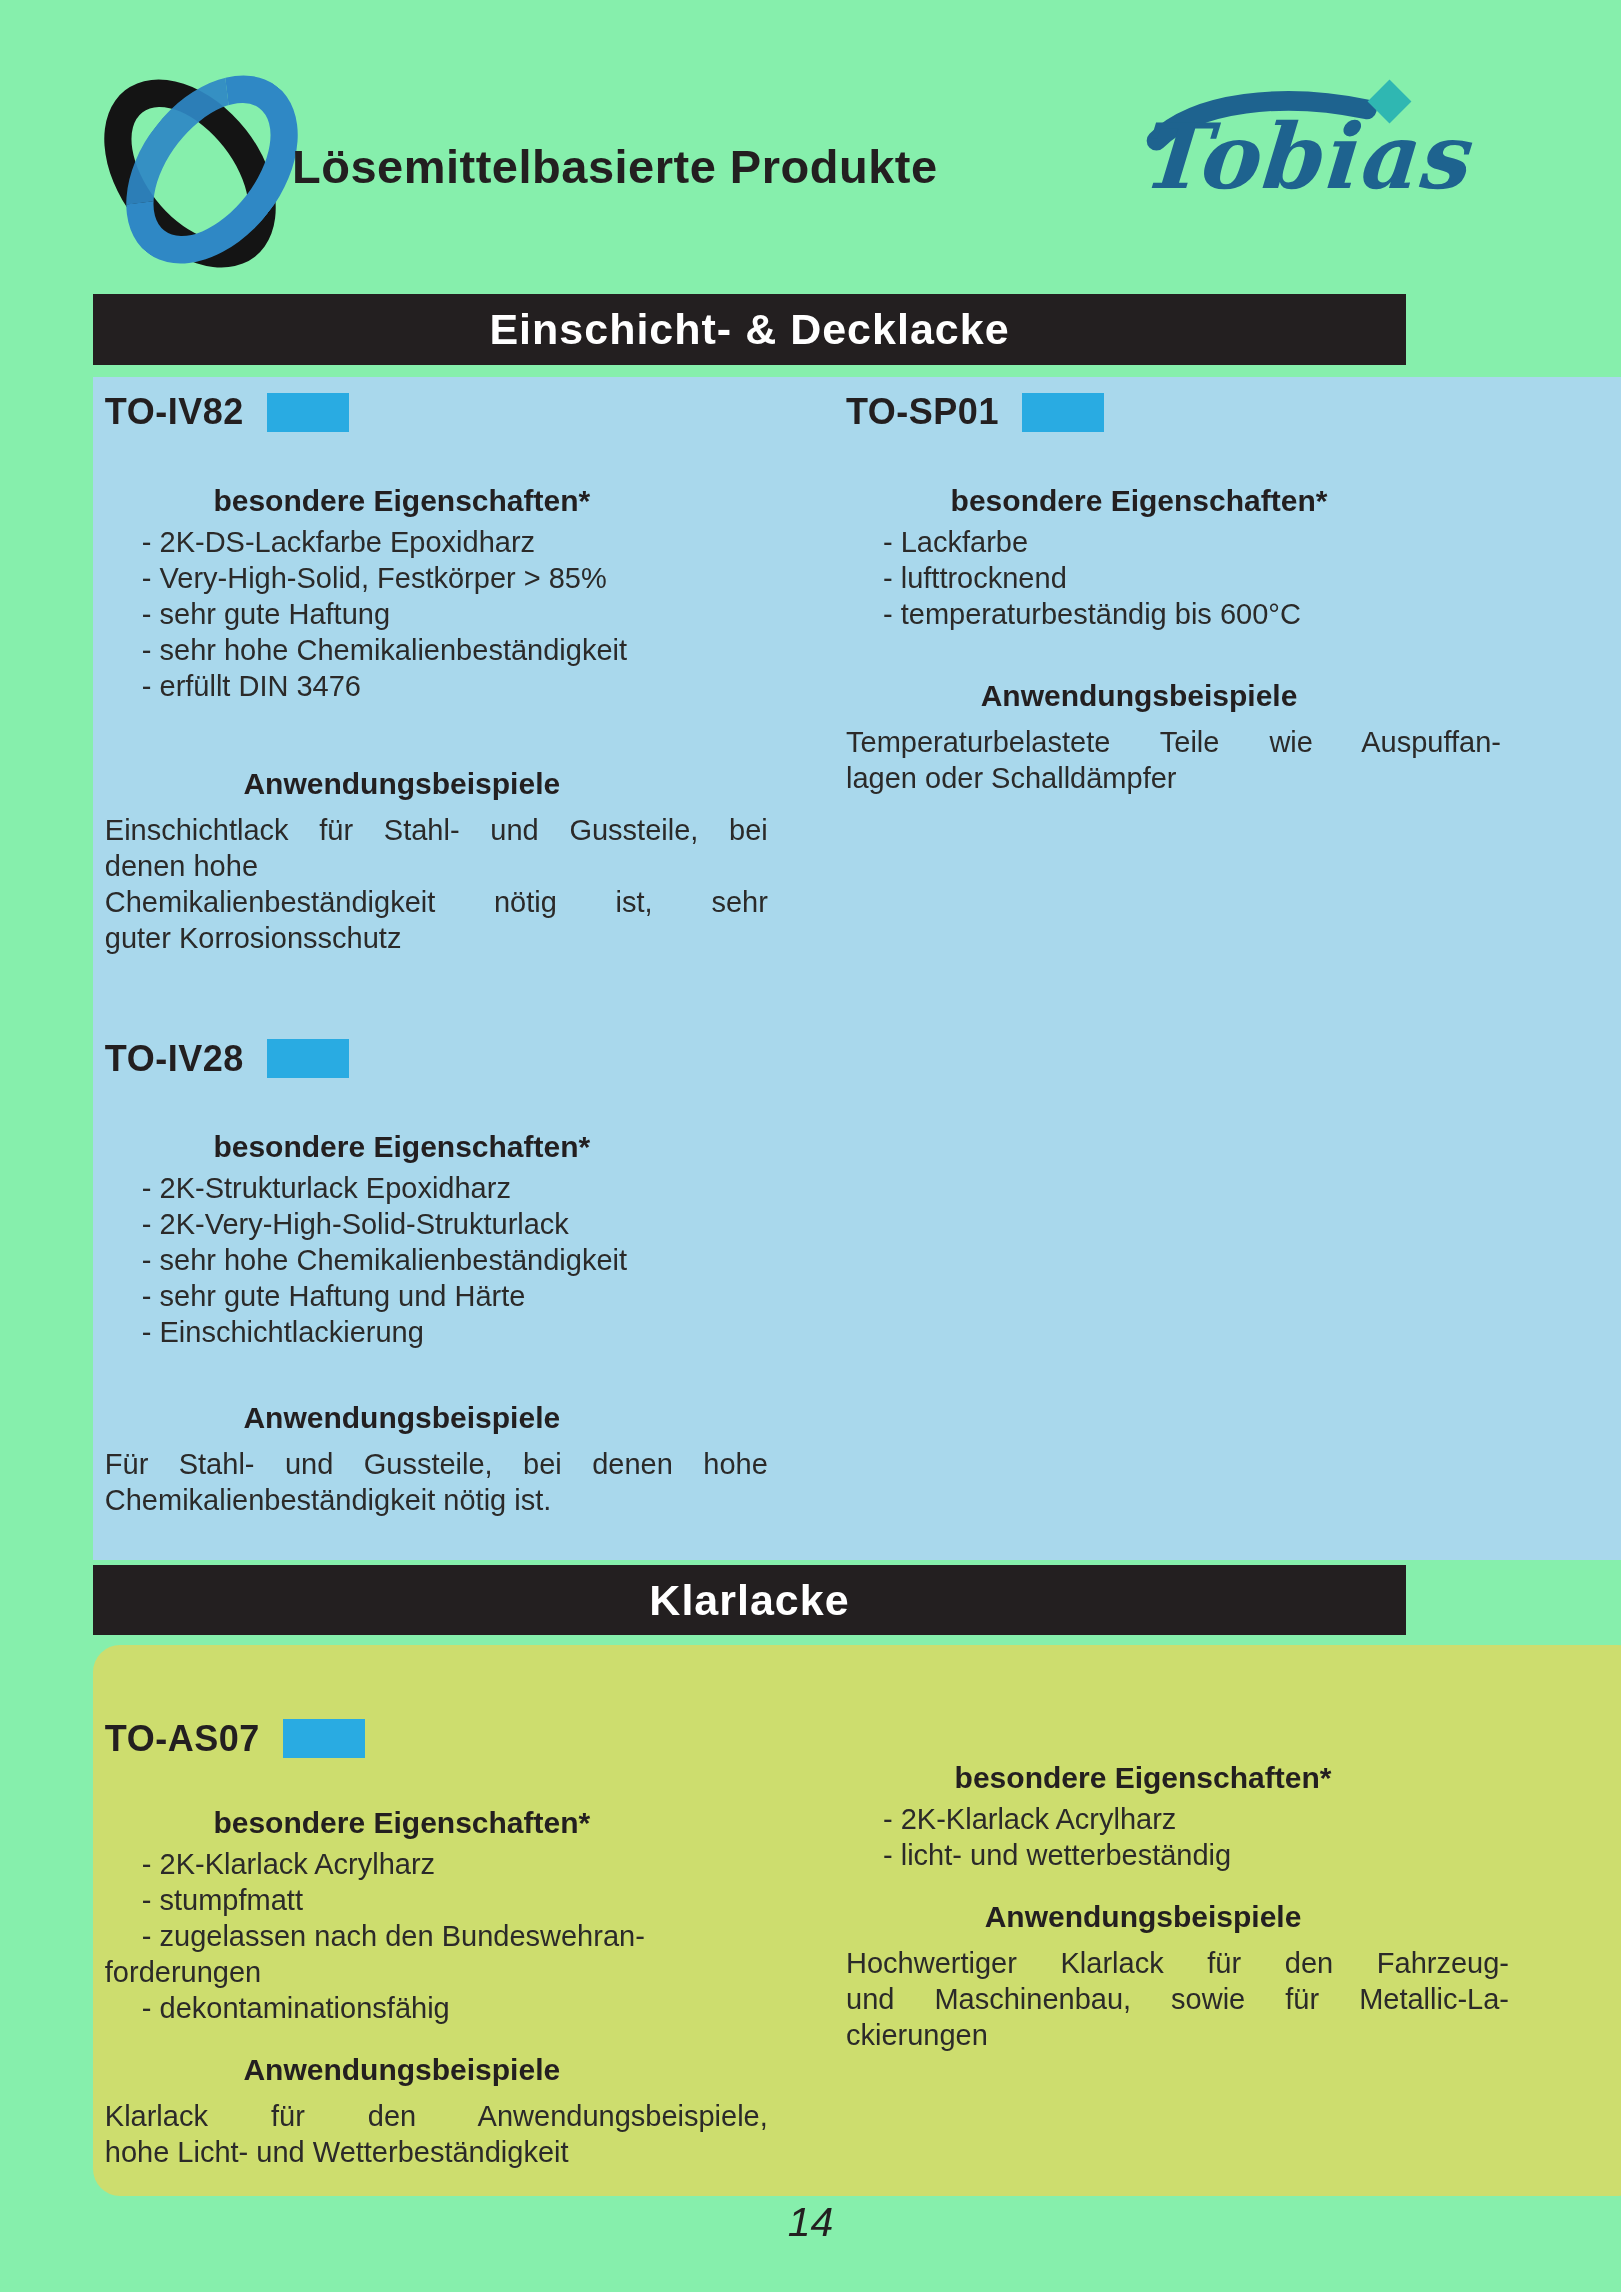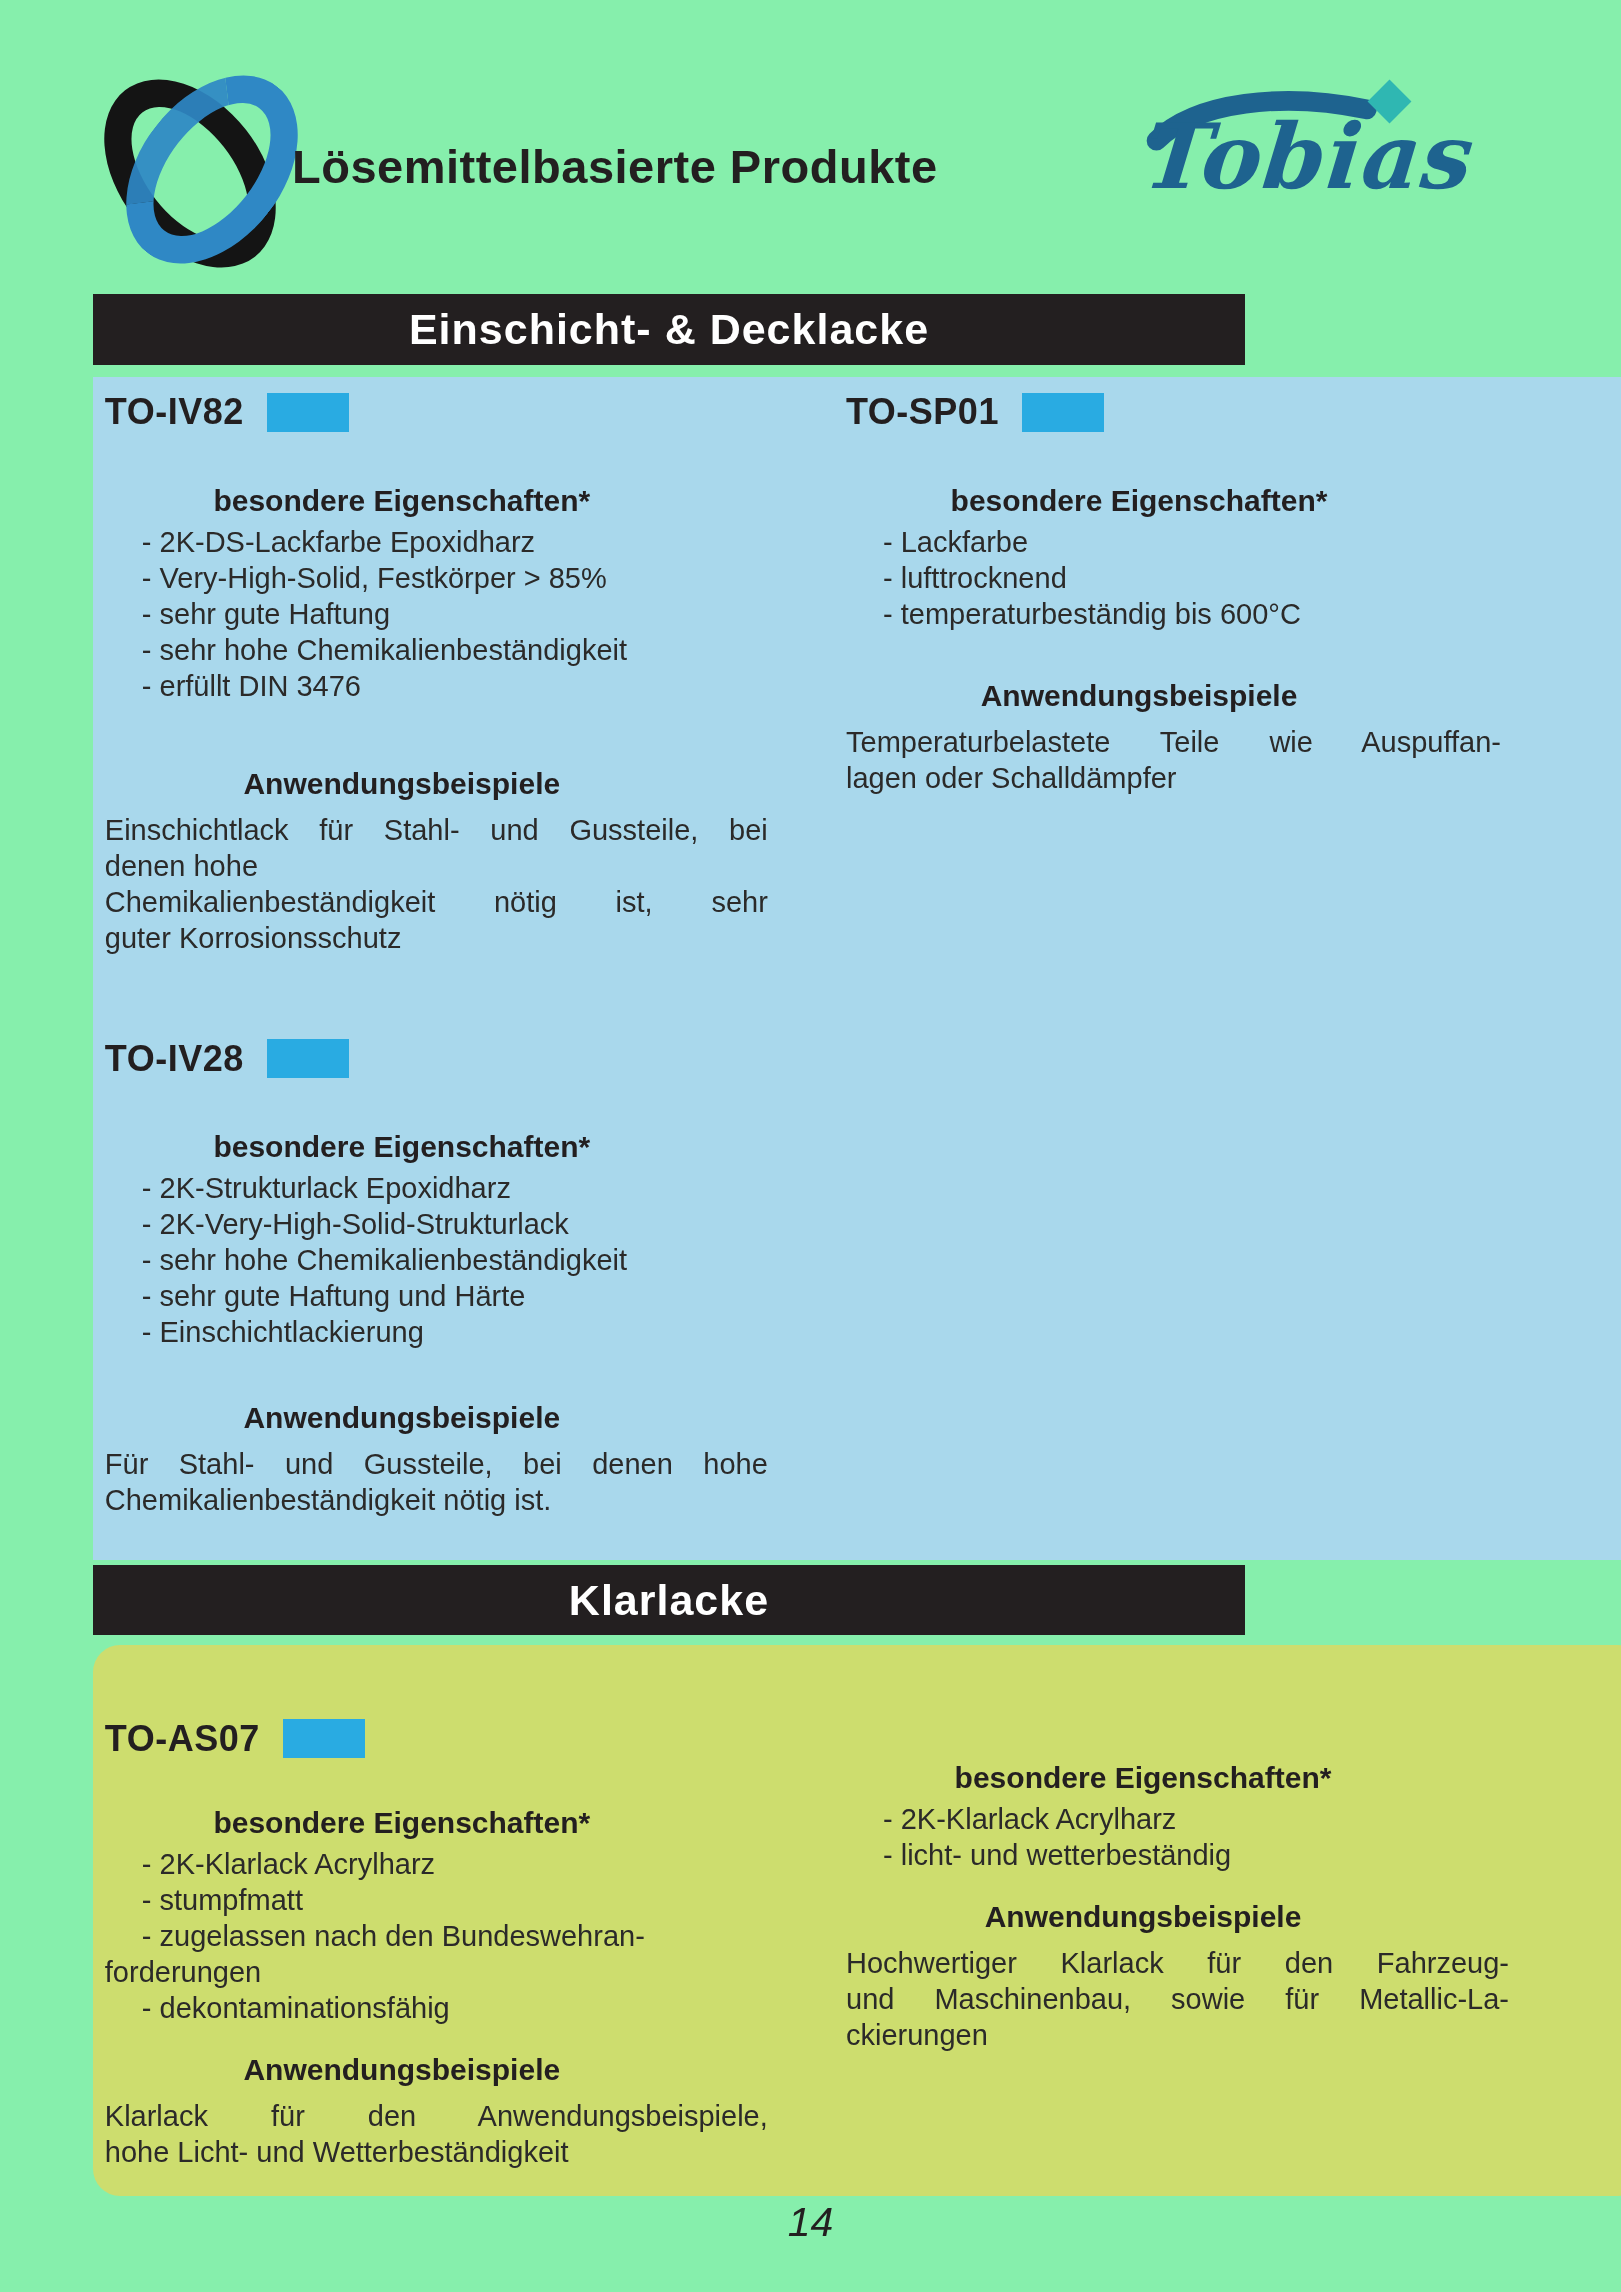--- a/index.html
+++ b/index.html
@@ -18,21 +18,21 @@
   .page-title{position:absolute;left:292px;top:139px;font-size:47px;font-weight:bold;letter-spacing:0.5px;color:#231f20;}
   .brand{position:absolute;left:1127px;top:84px;width:421px;height:137px;}
   .brand-swoosh{position:absolute;left:0;top:0;}
   .brand-text{
     position:absolute;left:17.6px;top:27.4px;font-family:"DejaVu Serif","Liberation Serif",serif;
     font-style:italic;font-weight:bold;font-size:90px;color:#1e638f;transform:skewX(-6deg);
     letter-spacing:1px;line-height:1;
   }
   .brand-diamond{position:absolute;left:247px;top:2px;width:31px;height:31px;background:#2fb7b2;transform:rotate(45deg);}
   
-  .banner{position:absolute;left:93px;width:1152px;background:#231f20;color:#ffffff;
+  .banner{position:absolute;left:93px;width:1313px;background:#231f20;color:#ffffff;
           text-align:center;font-weight:bold;font-size:43px;letter-spacing:1px;}
   .banner-1{top:294px;height:71px;line-height:71px;}
   .banner-2{top:1565px;height:70px;line-height:70px;}
   .section{position:absolute;left:93px;width:1552px;}
   .section-blue{top:377px;height:1183px;background:#a9d8ec;}
   .section-green{top:1645px;height:551px;background:#cddd6e;border-radius:27px;}
   
   .product{position:absolute;}
   .p-iv82{left:11.8px;top:12.7px;width:663px;}
   .p-sp01{left:753px;top:12.7px;width:655px;}

